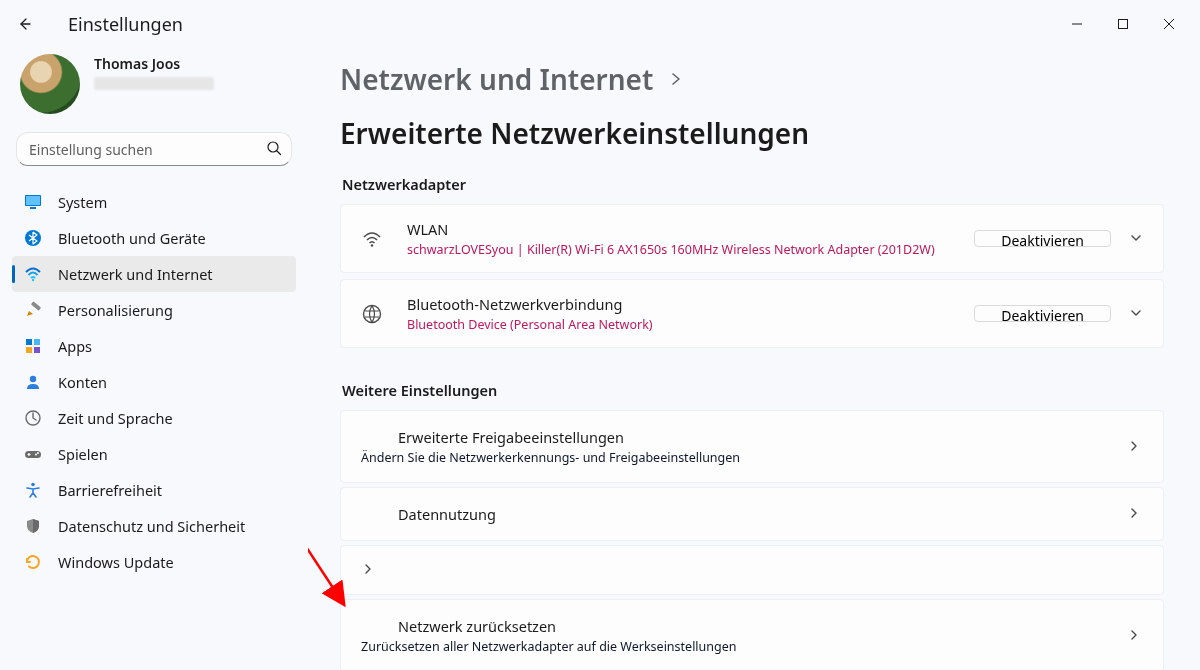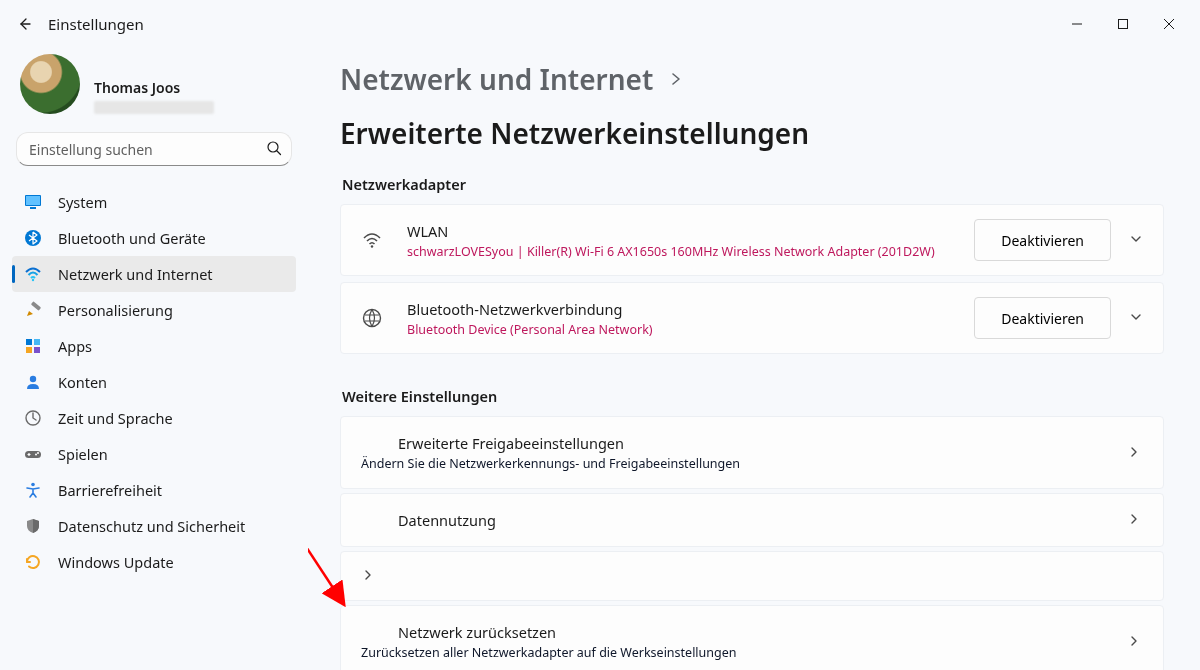--- a/index.html
+++ b/index.html
@@ -1,25 +1,25 @@
 <!DOCTYPE html>
 <html><head>
 <meta charset="utf-8">
 <style>
   * { box-sizing: border-box; margin: 0; padding: 0; font-family: "Segoe UI", "Segoe UI Variable", system-ui, sans-serif; }
   html, body { width: 1200px; height: 670px; background: #f7f9fc; overflow: hidden; color: #1b1b1b; }
   .titlebar { height: 48px; display: flex; align-items: center; padding: 0 8px; }
   .titlebar .back { width: 32px; height: 32px; display:flex; align-items:center; justify-content:center; border-radius:4px; }
-  .titlebar .title { margin-left: 8px; font-size: 15px; }
+  .titlebar .title { margin-left: 28px; font-size: 18px; }
   .winbtns { margin-left:auto; display:flex; }
   .winbtn { width:46px; height:32px; display:flex; align-items:center; justify-content:center; }
   .winbtn svg { width:10px; height:10px; }
   .body { display:flex; height: calc(670px - 48px); }
   .sidebar { width: 308px; padding: 0 12px 8px 12px; }
-  .profile { display:flex; align-items:flex-end; padding: 6px 8px 18px 8px; gap:14px; }
+  .profile { display:flex; align-items:flex-start; padding: 6px 8px 18px 8px; gap:14px; }
   .avatar { width:60px; height:60px; border-radius:50%; background: radial-gradient(circle at 35% 30%, #e8d4b0 0 18%, #c9a36b 20% 35%, #3b6e2f 38% 70%, #254c1f 72% 100%); }
   .username { font-size:14px; font-weight:600; }
   .useremail { width:120px; height:13px; background: #e6e6e6; border-radius:2px; margin-top:4px; filter: blur(1px); }
   .searchwrap { position:relative; margin: 0 4px 18px 4px; }
   .search { width:100%; height:34px; border:1px solid #e6e6e6; background:#fdfdfd; border-bottom:1.5px solid #8a8a8a; border-radius:12px; padding:0 36px 0 12px; font-size:14px; outline:none; }
   .search::placeholder { color:#5f5f5f; }
   .searchicon { position:absolute; right:10px; top:8px; }
   .nav { display:flex; flex-direction:column; gap:0; }
   .navitem { display:flex; align-items:center; gap:16px; height:36px; padding:0 12px; border-radius:4px; font-size:14.5px; cursor:pointer; }
   .navitem.active { background:#eaeaea; position:relative; }
@@ -30,21 +30,21 @@
   .bc-parent { font-size:28px; color:#5f6368; font-weight:600; }
   .bc-sep { color:#5f6368; }
   .bc-current { font-size:28px; font-weight:600; }
   .section-title { font-size:14.5px; font-weight:600; margin: 2px 0 10px 2px; }
   .card { background:#fdfdfd; border:1px solid #eceff3; border-radius:4px; display:flex; align-items:center; padding: 14px 18px; margin-bottom:6px; min-height:64px; }
   .card .cicon { width:26px; display:flex; justify-content:center; margin-right: 22px; color:#4a4a4a; }
   .card .ctext { flex:1; }
   .ctitle { font-size:14.5px; }
   .csub { font-size:12.5px; color:#be185d; margin-top:2px; }
   .cact { display:flex; align-items:center; gap:18px; }
-  .btn { background:#fdfdfd; border:1px solid #d9d9d9; border-radius:4px; height:42px; padding:0 26px; font-size:14px; cursor:pointer;text-align:right; }
+  .btn { background:#fdfdfd; border:1px solid #d9d9d9; border-radius:4px; height:17px; padding:0 26px; font-size:14px; cursor:pointer;text-align:right; }
   .chev { width:16px; height:16px; color:#4a4a4a; }
   .row { background:#fdfdfd; border:1px solid #eceff3; border-radius:4px; display:flex; align-items:center; padding: 16px 20px; margin-bottom:4px; cursor:pointer; }
   .row .rtext { flex:1; }
   .rtitle { font-size:14.5px;margin-left:37px; }
   .rsub { font-size:12.5px; color:#0f172a; margin-top:2px; }
   .arrow { position:absolute; pointer-events:none; }
   svg { display:block; }
 </style>
 </head>
 <body>

